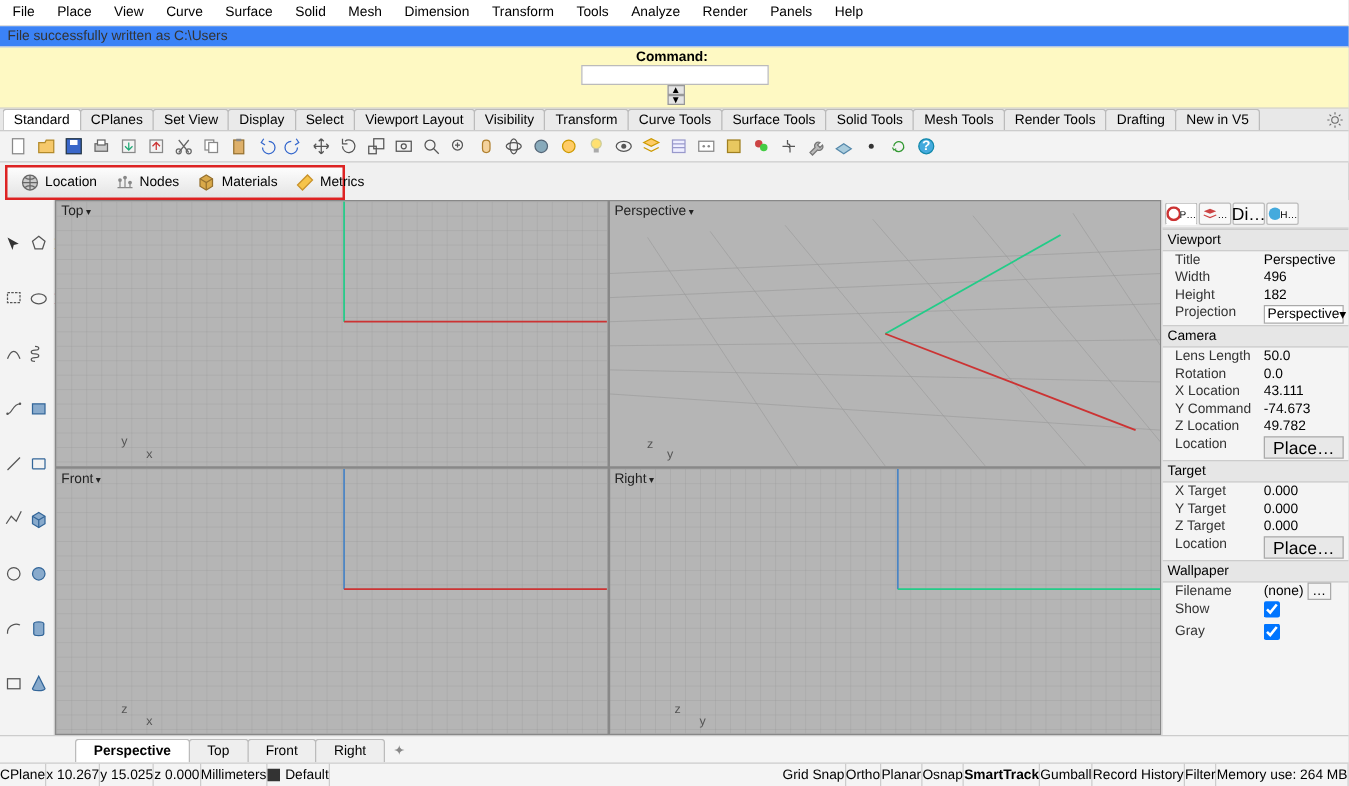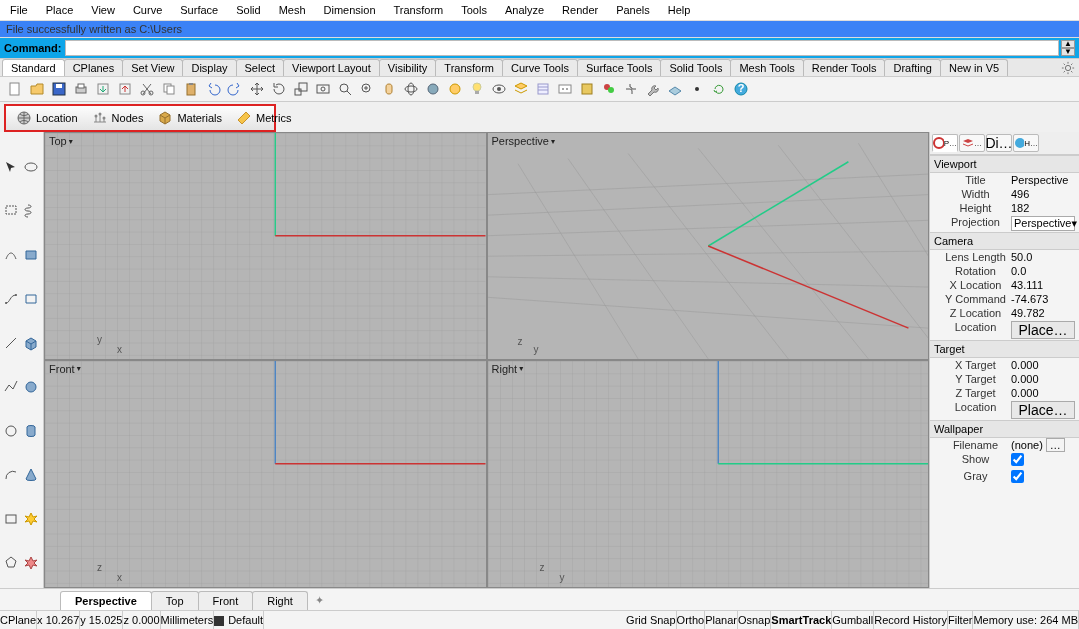--- a/index.html
+++ b/index.html
@@ -1,20 +1,20 @@
 <!DOCTYPE html>
 <html><head>
 <meta charset="utf-8">
 <style>
 * { box-sizing: border-box; margin: 0; padding: 0; font-family: "Segoe UI", Tahoma, sans-serif; font-size: 11px; }
 body { background: #f0f0f0; width: 1079px; height: 629px; overflow: hidden; display: flex; flex-direction: column; }
 .menubar { display: flex; gap: 10px; padding: 2px 6px; background: #fff; border-bottom: 1px solid #ddd; }
 .menubar span { padding: 2px 4px; cursor: default; }
 .status-line { background: #3b82f6; padding: 2px 6px; border-bottom: 1px solid #ddd; color: #333; }
-.cmd-row { display: flex; align-items: center; background: #0ea5e9; border-bottom: 1px solid #ccc; padding: 2px 4px; }
+.cmd-row { display: flex; align-items: center; background: #fef9c3; border-bottom: 1px solid #ccc; padding: 2px 4px; flex-direction: column; }
 .cmd-row label { font-weight: bold; margin-right: 4px; }
 .cmd-row input { flex: 1; border: 1px solid #bbb; height: 16px; padding: 1px 3px; }
 .scrollbtn { width: 14px; height: 8px; background: #e4e4e4; border: 1px solid #999; font-size: 8px; text-align: center; line-height: 6px; }
 .tabstrip { display: flex; background: #e8e8e8; border-bottom: 1px solid #ccc; padding: 0 2px; position: relative; }
 .tabstrip .tab { padding: 2px 8px; border: 1px solid #bbb; border-bottom: none; margin-right: -1px; background: #eaeaea; border-radius: 3px 3px 0 0; cursor: default; }
 .tabstrip .tab.active { background: #fff; }
 .tabstrip .gear { position: absolute; right: 4px; top: 2px; width: 14px; height: 14px; }
 .toolbar { display: flex; align-items: center; gap: 4px; padding: 3px 6px; background: #f3f3f3; border-bottom: 1px solid #ccc; flex-wrap: wrap; }
 .toolbar .tbtn { width: 18px; height: 18px; border: 1px solid transparent; display: flex; align-items: center; justify-content: center; cursor: default; }
 .toolbar .tbtn svg { width: 16px; height: 16px; }
@@ -30,21 +30,21 @@
 .vp .vtitle .dd { font-size: 8px; }
 .vp svg.grid { position: absolute; inset: 0; width: 100%; height: 100%; }
 .axislbl { position: absolute; font-size: 10px; color: #555; }
 .rightpanel { width: 150px; background: #f4f4f4; border-left: 1px solid #ccc; display: flex; flex-direction: column; }
 .rtabs { display: flex; gap: 1px; padding: 2px; background: #eee; border-bottom: 1px solid #ccc; }
 .rtabs .rt { width: 26px; height: 18px; border: 1px solid #bbb; background: #f8f8f8; display:flex; align-items:center; justify-content:center; font-size:9px; border-radius:2px; }
 .rtabs .rt.active { background: #fff; border-bottom-color:#fff; }
 .props { overflow-y: auto; font-size: 11px; }
 .props .sect { background: #e6e6e6; padding: 2px 4px; border-top: 1px solid #ccc; border-bottom: 1px solid #ccc; font-weight: normal; }
 .props .row { display: flex; padding: 1px 4px; }
-.props .row .k { flex: 1; color: #333; padding-left: 6px; text-align: center; }
+.props .row .k { flex: 1; color: #333; padding-left: 6px; }
 .props .row .v { width: 64px; text-align: left; }
 .props .row .v.btn { background: #e8e8e8; border: 1px solid #aaa; text-align: center; font-size: 14px; padding: 0 2px; }
 .props .row .v.sel { border: 1px solid #aaa; background: #fff; display:flex; justify-content:space-between; padding: 0 2px; }
 .props .row input[type=checkbox] { margin-left: 0; }
 .vptabs { display: flex; align-items: center; background: #f4f4f4; border-top: 1px solid #ccc; padding: 2px 4px 0 60px; gap: 0; }
 .vptabs .vtab { padding: 3px 14px; border: 1px solid #bbb; border-bottom: none; background: #eee; margin-right: -1px; border-radius: 3px 3px 0 0; }
 .vptabs .vtab.active { background: #fff; font-weight: bold; }
 .vptabs .plus { padding: 2px 8px; color: #888; }
 .statusbar { display: flex; align-items: center; background: #f4f4f4; border-top: 1px solid #ccc; font-size: 11px; }
 .statusbar .cell { padding: 3px 0; border-right: 1px solid #ccc; white-space: nowrap; }

